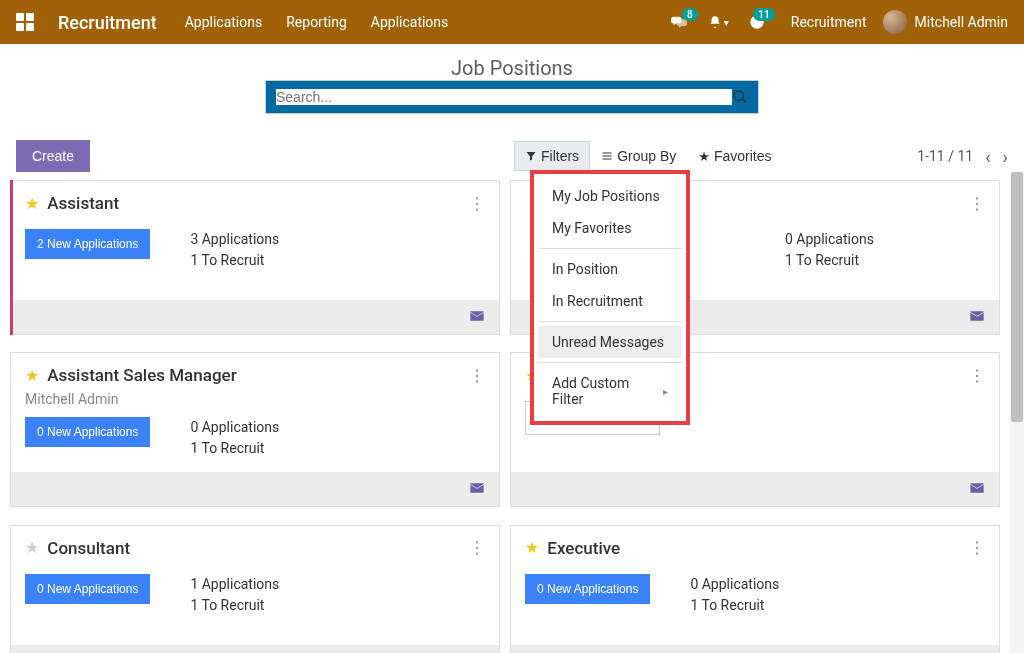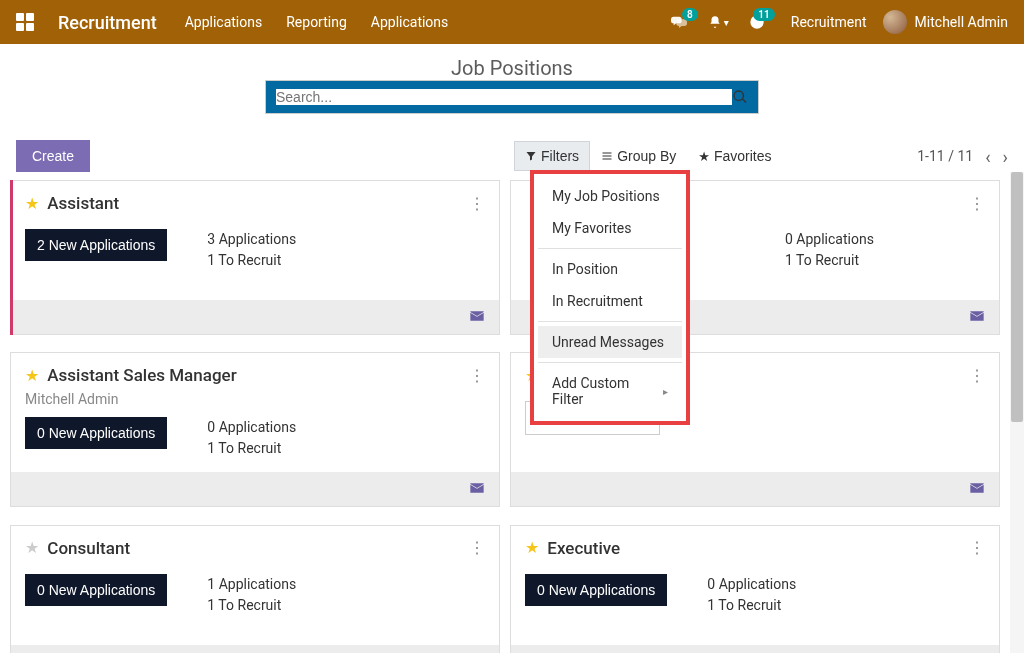--- a/index.html
+++ b/index.html
@@ -53,21 +53,21 @@
   
   .card { border: 1px solid #ddd; background: #fff; position: relative; display: flex; flex-direction: column; height: 155px; }
   .card.left-bar::before { content:''; position:absolute; left:-1px; top:-1px; bottom:-1px; width:3px; background:#d03a6b; }
   .card-head { padding: 12px 14px 6px; display: flex; align-items: center; gap: 8px; }
   .star { color: #f5c518; font-size: 16px; }
   .star.outline { color: #ccc; }
   .job-title { font-size: 17px; color: #333; font-weight: 500; }
   .card-menu { margin-left: auto; color: #888; cursor: pointer; font-size: 16px; }
   .card-sub { padding: 0 14px; color: #888; font-size: 14px; }
   .card-body { padding: 10px 14px; display: flex; align-items: flex-start; gap: 40px; }
-  .btn-apps { background: #0f172a; color: #fff; border: none; padding: 8px 12px; font-size: 14px; cursor: pointer; }
+  .btn-apps { background: #3b82f6; color: #fff; border: none; padding: 8px 12px; font-size: 12px; cursor: pointer; }
   .btn-start { background: #fff; color: #333; border: 1px solid #ccc; padding: 8px 12px; font-size: 14px; cursor: pointer; }
   .stats { color: #333; font-size: 14px; line-height: 1.5; }
   .card-foot { margin-top: auto; background: #ececec; height: 34px; display: flex; align-items: center; justify-content: flex-end; padding: 0 14px; }
   .foot-icon { color: #6b5fa3; cursor: pointer; }
   .foot-icon svg { width: 16px; height: 12px; fill: #6b5fa3; }
 </style>
 </head>
 <body>
 
 <div class="navbar">

